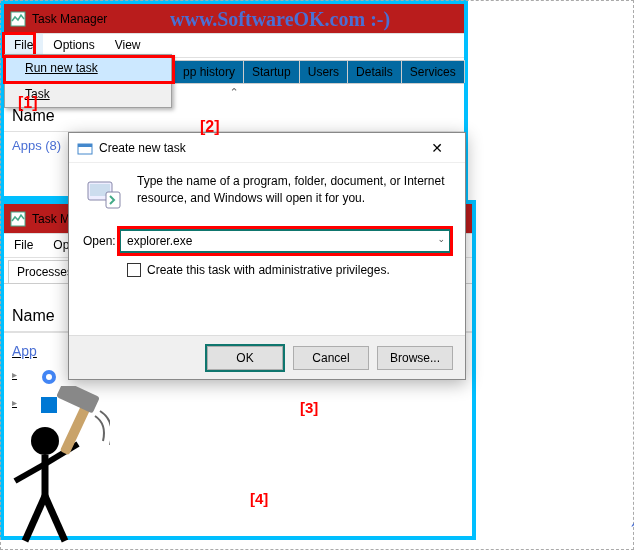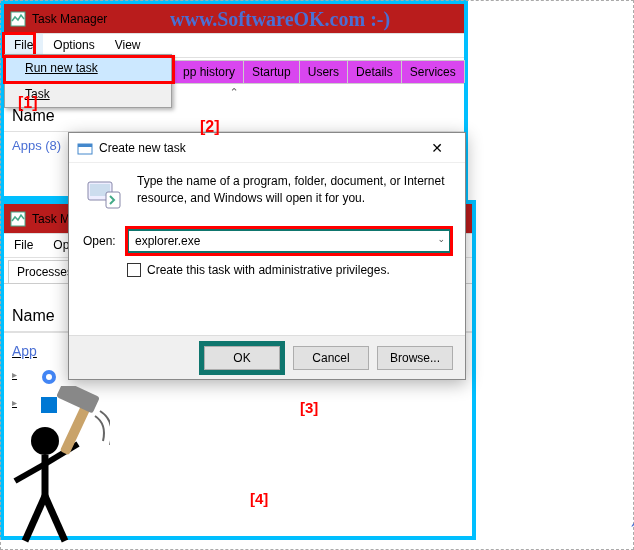--- a/index.html
+++ b/index.html
@@ -13,21 +13,21 @@
     .watermark1 { position: absolute; top: 8px; left: 170px; font-family: "Comic Sans MS", cursive; font-size: 20px; font-weight: bold; color: #4a6fd4; }
     .menubar { height: 24px; display: flex; align-items: stretch; font-size: 12px; border-bottom: 1px solid #e0e0e0; position: relative; }
     .menuitem { padding: 4px 10px; cursor: default; }
     .menuitem.open { background: #e5f1fb; }
     .file-highlight { position: absolute; left: -2px; top: -2px; width: 34px; height: 26px; border: 3px solid red; pointer-events: none; }
     .dropdown { position: absolute; top: 54px; left: 4px; width: 168px; background: #f0f0f0; border: 1px solid #a0a0a0; box-shadow: 2px 2px 4px rgba(0,0,0,0.3); z-index: 10; }
     .dd-item { padding: 6px 20px; font-size: 12px; text-decoration: underline; }
     .dd-item.hl { background: #cce8ff; }
     .dd-highlight { position: absolute; top: 0px; left: -2px; width: 172px; height: 29px; border: 3px solid red; pointer-events: none; }
     .tabs { display: flex; font-size: 12px; border-bottom: 1px solid #ccc; height: 26px; align-items: flex-end; padding-left: 170px; }
-    .tab { padding: 4px 8px; border: 1px solid #ccc; border-bottom: none; background: #d946ef; margin-right: -1px; white-space: nowrap; }
+    .tab { padding: 4px 8px; border: 1px solid #ccc; border-bottom: none; background: #0369a1; margin-right: -1px; white-space: nowrap; }
     .tab.active { background: #fff; }
     .expand-caret { text-align: center; font-size: 11px; color: #666; padding: 2px; }
     .colhead { padding: 6px 8px; font-size: 16px; border-bottom: 1px solid #e0e0e0; }
     .apps-row { padding: 6px 8px; font-size: 13px; color: #4a6fd4; }
 
     
     .win2 { left: 100px; top: 178px; width: 476px; height: 340px; border: 4px solid #00bfff; background: #fff; z-index: 20; }
     .tabs2 { display: flex; font-size: 12px; border-bottom: 1px solid #ccc; height: 26px; align-items: flex-end; padding-left: 4px; }
     .tabs2 .tab { font-size: 12px; }
     .apps-row2 { color: #4a6fd4; font-size: 14px; padding: 4px 8px; }
@@ -35,31 +35,31 @@
     .app-icon { width: 16px; height: 16px; }
 
     
     .dialog { position: absolute; left: 68px; top: 132px; width: 398px; height: 248px; background: #fff; border: 1px solid #888; box-shadow: 0 4px 16px rgba(0,0,0,0.3); z-index: 30; }
     .dlg-title { height: 30px; display: flex; align-items: center; padding: 0 8px; font-size: 12px; border-bottom: 1px solid #eee; }
     .dlg-close { margin-left: auto; width: 40px; text-align: center; font-size: 14px; }
     .dlg-body { padding: 10px 14px; font-size: 12px; }
     .dlg-row { display: flex; align-items: flex-start; gap: 12px; }
     .dlg-iconblock { width: 42px; height: 42px; flex-shrink: 0; display: flex; align-items: center; justify-content: center; }
     .dlg-text { flex: 1; line-height: 1.4; }
-    .open-row { display: flex; align-items: center; margin-top: 14px; gap: 8px; }
+    .open-row { display: flex; align-items: center; margin-top: 14px; }
     .open-label { width: 36px; }
     .open-input-wrap { flex: 1; position: relative; }
     .open-input { width: 100%; height: 24px; border: 2px solid #0f766e; padding: 2px 20px 2px 6px; font-size: 12px; }
     .open-dd-arrow { position: absolute; right: 6px; top: 5px; font-size: 9px; color: #555; }
     .input-highlight { position: absolute; left: -2px; top: -3px; width: calc(100% + 4px); height: 30px; border: 3px solid red; pointer-events: none; }
     .chk-row { display: flex; align-items: center; gap: 6px; margin-top: 10px; margin-left: 44px; }
     .chk { width: 14px; height: 14px; border: 1px solid #333; }
     .dlg-buttons { position: absolute; bottom: 0; left: 0; right: 0; height: 44px; background: #f0f0f0; border-top: 1px solid #ddd; display: flex; align-items: center; justify-content: flex-end; gap: 8px; padding: 0 12px; }
     .btn { min-width: 76px; height: 24px; background: #e1e1e1; border: 1px solid #adadad; font-size: 12px; text-align: center; line-height: 22px; }
-    .btn-highlight { border: 5px solid #0f766e; padding: 0; }
+    .btn-highlight { border: 2px solid #0f766e; padding: 0; }
     .btn-highlight .btn { margin: 0; }
 
     
     .anno { position: absolute; color: red; font-weight: bold; font-size: 16px; z-index: 100; font-family: Arial; }
     
     
     .watermark-v { position: absolute; right: 8px; top: 520px; transform: rotate(-90deg); transform-origin: right top; font-family: "Comic Sans MS", cursive; font-size: 22px; font-weight: bold; color: #4a6fd4; white-space: nowrap; z-index: 5; }
 
     
     .figure { position: absolute; left: 0px; bottom: 4px; width: 110px; height: 160px; z-index: 50; }

